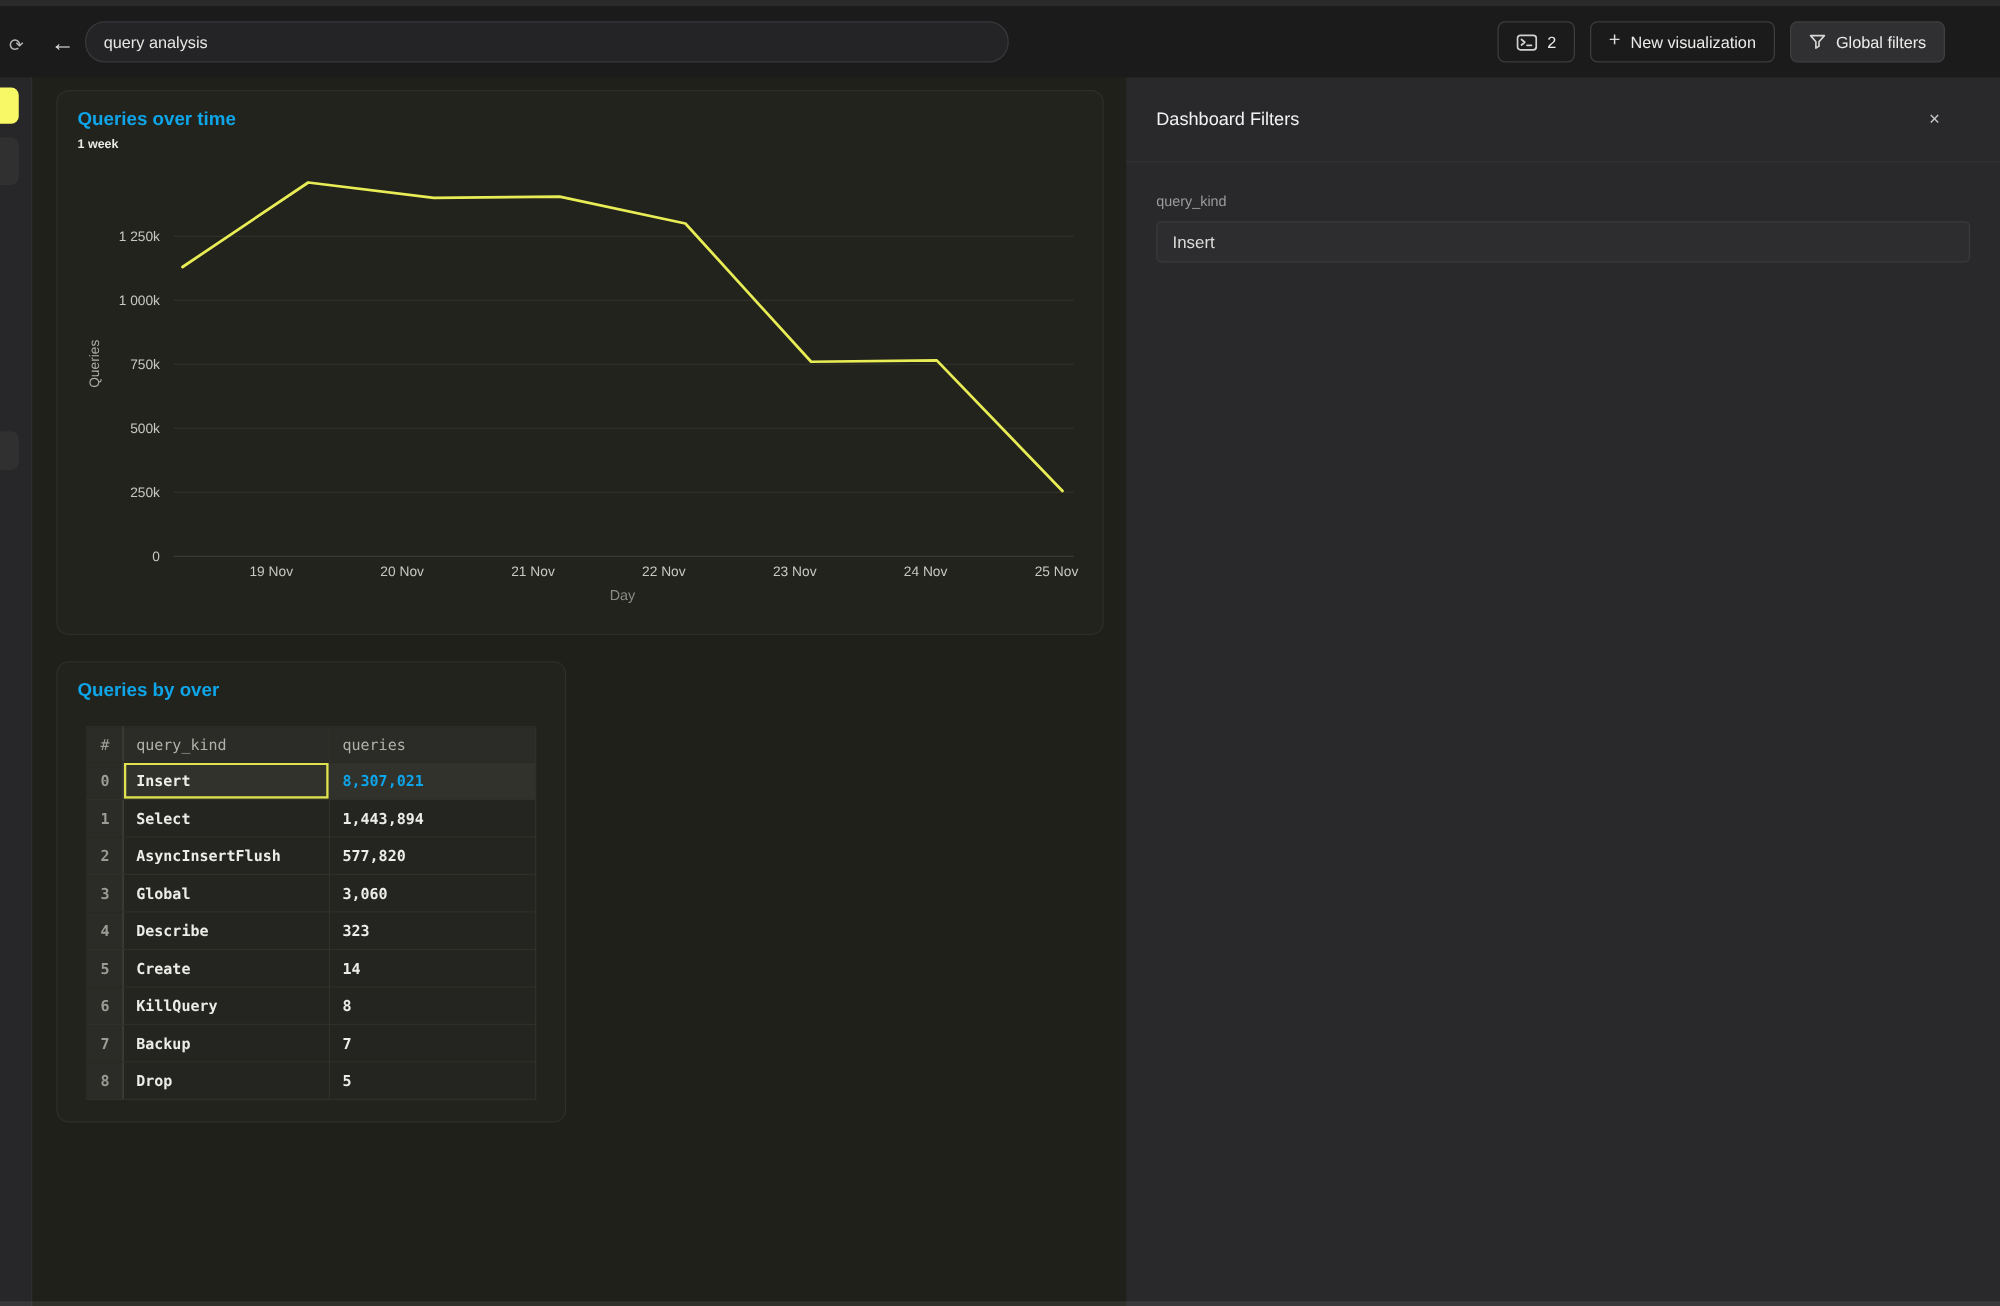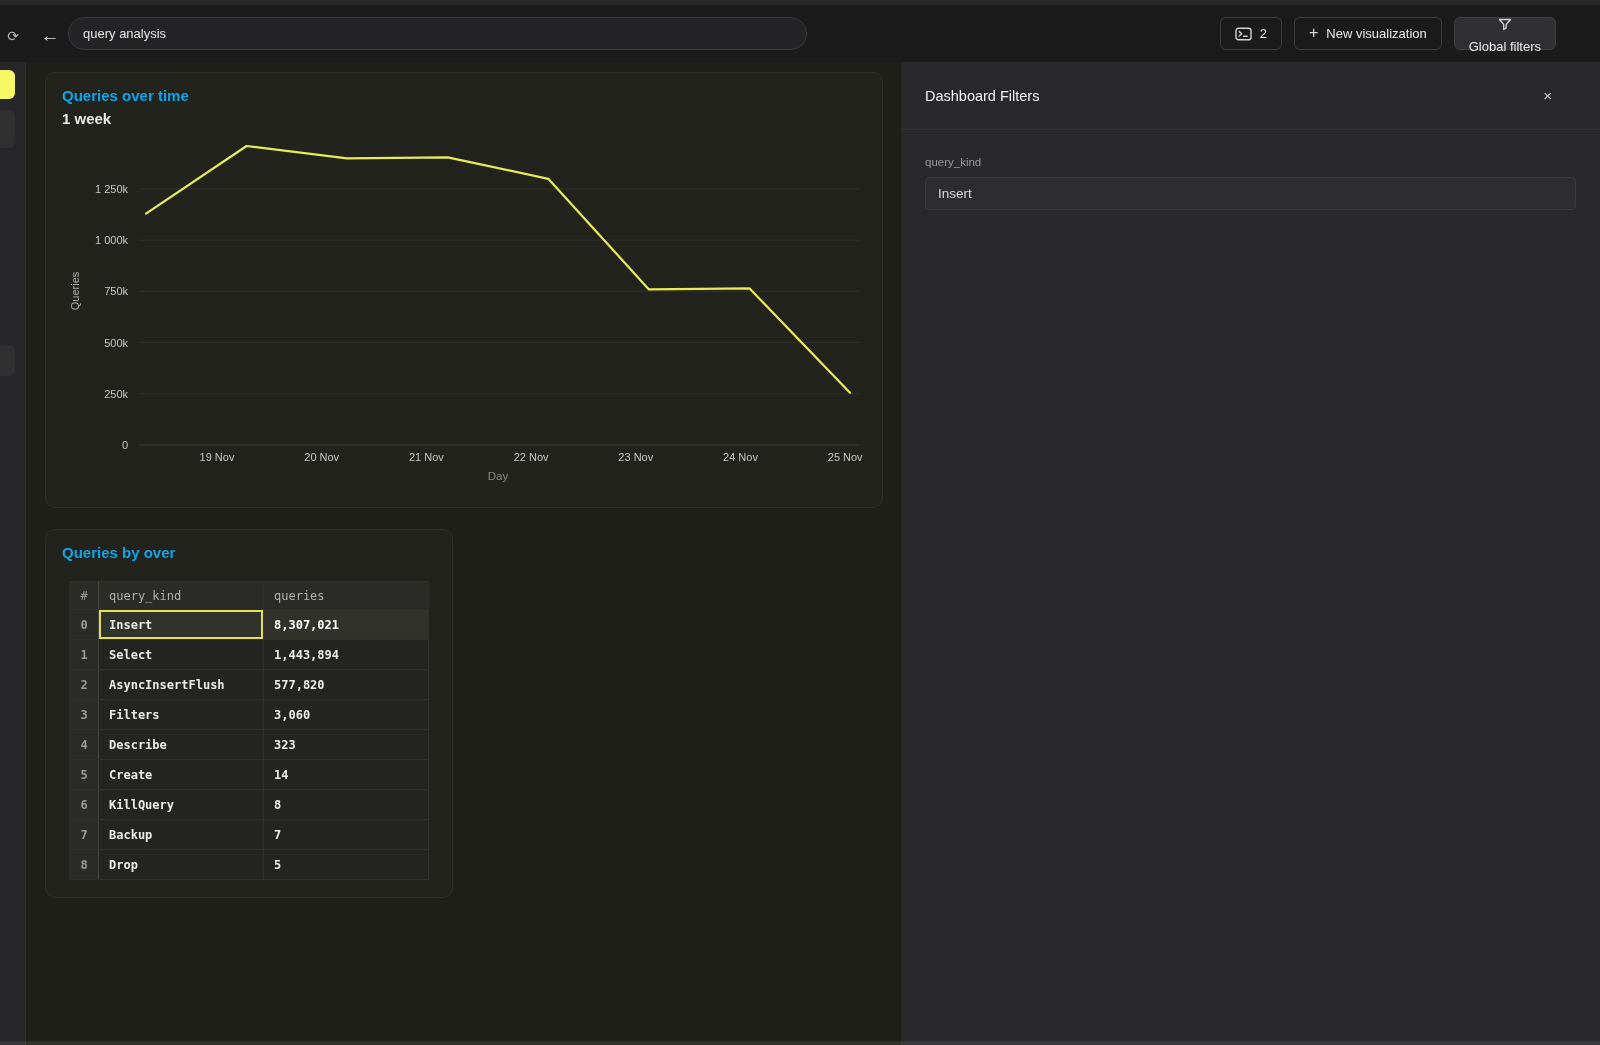--- a/index.html
+++ b/index.html
@@ -19,55 +19,55 @@
               font-size:19px; line-height:26px; text-align:center; cursor:pointer; }
   .title-input { position:absolute; left:68px; top:12px; width:739px; height:33px;
                  background:#242427; border:1px solid #39393c; border-radius:16px;
                  color:#e6e6e2; font-size:13px; padding:0 14px; outline:none;
                  font-family:"Liberation Sans", sans-serif; }
   .topbar-right { position:absolute; right:44px; top:12px; display:flex; gap:12px; }
   .tb-btn { height:33px; display:flex; align-items:center; gap:8px; padding:0 14px;
             border:1px solid #3d3d40; border-radius:6px; background:transparent;
             color:#ececea; font-size:13px; cursor:pointer; white-space:nowrap;
             font-family:"Liberation Sans", sans-serif; }
-  .tb-btn.filled { background:#303033; border-color:#3f3f42;flex-direction:column; }
+  .tb-btn.filled { background:#303033; border-color:#3f3f42; }
   .tb-btn svg { display:block; }
   .plus-glyph { font-size:16px; color:#dcdcda; margin-top:-1px; }
 
   
   .rail { position:absolute; left:0; top:62px; width:26px; height:983px; background:#27272a;
           border-right:1px solid #313134; }
   .rail-item { position:absolute; left:-9px; width:24px; border-radius:6px; }
   .rail-item.yellow { top:8px; height:29px; background:#f8f866; }
   .rail-item.gray1  { top:48px; height:38px; background:#303030; }
   .rail-item.gray2  { top:283px; height:31px; background:#303030; }
 
   
   .canvas { position:absolute; left:26px; top:62px; width:875px; height:983px; background:#1f2019; }
   .panel { position:absolute; background:#22231d; border:1px solid #2f2f29; border-radius:10px; }
   .panel.chart { left:19px; top:10px; width:838px; height:436px; }
   .panel.table { left:19px; top:467px; width:408px; height:369px; }
   .panel-title { position:absolute; left:16px; top:14px; color:#0ea5e9; font-size:15px; font-weight:bold; }
-  .panel-subtitle { position:absolute; left:16px; top:37px; color:#eaeae6; font-size:15px; font-weight:bold; }
+  .panel-subtitle { position:absolute; left:16px; top:37px; color:#eaeae6; font-size:10px; font-weight:bold; }
 
   .chart-svg { position:absolute; left:0; top:0; }
 
   
   .qtable { position:absolute; left:23px; top:51px; border-collapse:collapse; table-layout:fixed;
             font-family:"DejaVu Sans Mono", monospace; font-size:12px; }
   .qtable th, .qtable td { border:1px solid #30302a; overflow:hidden; white-space:nowrap; }
   .qtable th { height:28px; background:#2b2b27; color:#b2b2ac; font-weight:normal;
                text-align:left; padding:0 10px; }
   .qtable th.idx, .qtable td.idx { width:29px; text-align:center; padding:0;
                background:#2b2b27; color:#9c9c96; border-right:1px solid #45453e; }
   .qtable td { height:30px; background:#242521; color:#ecece8; font-weight:bold; padding:0 10px; }
   .qtable col.c-idx { width:29px; } .qtable col.c-kind { width:165px; } .qtable col.c-q { width:165px; }
   .qtable tr.hl td { background:#31322c; }
   .qtable tr.hl td.idx { background:#2b2b27; }
-  .qtable tr.hl td.qval { color:#ffffff; }
+  .qtable tr.hl td.qval { color:#0ea5e9; }
   .qtable td.selcell { box-shadow:inset 0 0 0 2px #e0e24f; }
 
   
   .filters { position:absolute; left:901px; top:62px; width:699px; height:983px; background:#29292b; }
   .filters-header { height:68px; display:flex; align-items:center; justify-content:space-between;
                     padding:0 48px 0 24px; border-bottom:1px solid #333336;gap:21px; }
   .filters-title { color:#f2f2f2; font-size:14.5px; }
   .filters-close { color:#c6c6c6; font-size:15px; cursor:pointer; line-height:1; }
   .filters-body { padding:26px 24px 0 24px; }
   .field-label { color:#9b9b9e; font-size:11.5px; margin-bottom:9px; }
@@ -173,21 +173,21 @@
             <td>Select</td>
             <td class="qval">1,443,894</td>
           </tr>
           <tr>
             <td class="idx">2</td>
             <td>AsyncInsertFlush</td>
             <td class="qval">577,820</td>
           </tr>
           <tr>
             <td class="idx">3</td>
-            <td>Filters</td>
+            <td>Global</td>
             <td class="qval">3,060</td>
           </tr>
           <tr>
             <td class="idx">4</td>
             <td>Describe</td>
             <td class="qval">323</td>
           </tr>
           <tr>
             <td class="idx">5</td>
             <td>Create</td>

